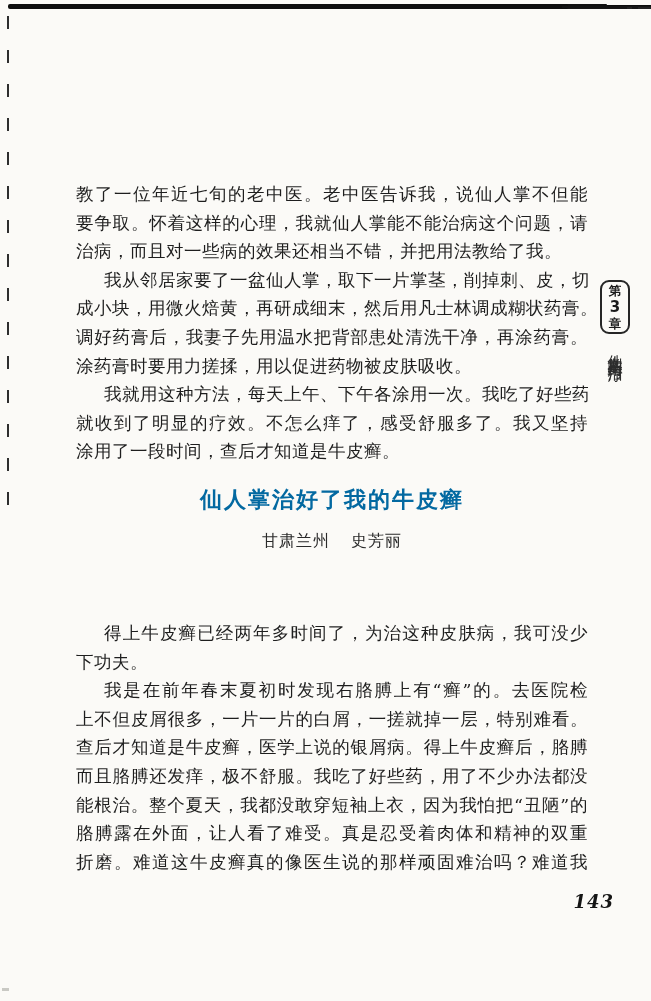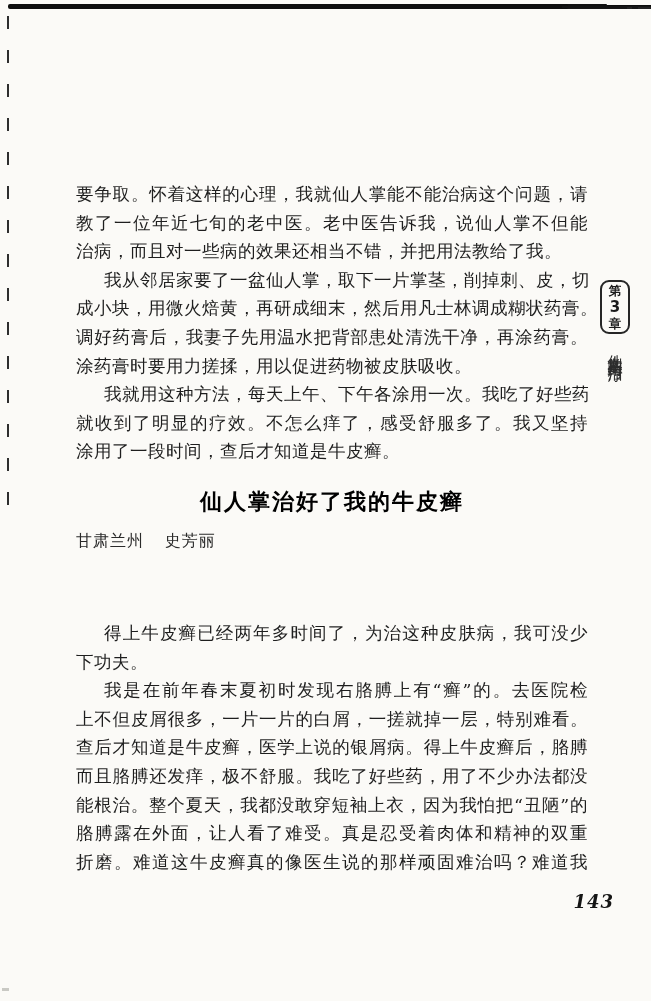--- a/index.html
+++ b/index.html
@@ -49,28 +49,28 @@
   .line.last { text-align: center; text-align-last: left; }
   .line.indent { text-indent: 1.6em; }
 
   .article-title {
     margin: 20px 0 0 0;
     font-size: 22px;
     line-height: 32px;
     font-weight: bold;
     text-align: center;
     letter-spacing: 2px;
-    color: #000000;
-    font-family: Liberation Serif, serif;
+    color: #0369a1;
+    font-family: Liberation Mono, monospace;
   }
   .byline {
     margin-top: 12px;
     font-size: 16px;
     line-height: 22px;
-    text-align: left;
+    text-align: center;
     color: #2a2a2a;
     letter-spacing: 1px;
   }
   .byline-gap { display: inline-block; width: 1.3em; }
   .article-body { margin-top: 67px; }
 
   
   .chapter-tab { position: absolute; left: 599px; top: 280px; width: 32px; text-align: center; }
   .tab-box {
     width: 26px; height: 50px;
@@ -119,22 +119,22 @@
     <span class="band-thin"></span>
     <span class="band-dot"></span>
     <span class="band-dash"></span>
   </div>
   <div class="margin-dashes"></div>
   <div class="corner-mark"></div>
 
   <div class="text-col">
 
     <div class="body-block">
+        <div class="line">教了一位年近七旬的老中医。老中医告诉我，说仙人掌不但能</div>
         <div class="line">要争取。怀着这样的心理，我就仙人掌能不能治病这个问题，请</div>
-        <div class="line">教了一位年近七旬的老中医。老中医告诉我，说仙人掌不但能</div>
         <div class="line last">治病，而且对一些病的效果还相当不错，并把用法教给了我。</div>
         <div class="line indent">我从邻居家要了一盆仙人掌，取下一片掌茎，削掉刺、皮，切</div>
         <div class="line">成小块，用微火焙黄，再研成细末，然后用凡士林调成糊状药膏。</div>
         <div class="line">调好药膏后，我妻子先用温水把背部患处清洗干净，再涂药膏。</div>
         <div class="line last">涂药膏时要用力搓揉，用以促进药物被皮肤吸收。</div>
         <div class="line indent">我就用这种方法，每天上午、下午各涂用一次。我吃了好些药</div>
         <div class="line">就收到了明显的疗效。不怎么痒了，感受舒服多了。我又坚持</div>
         <div class="line last">涂用了一段时间，查后才知道是牛皮癣。</div>
       </div>
 

